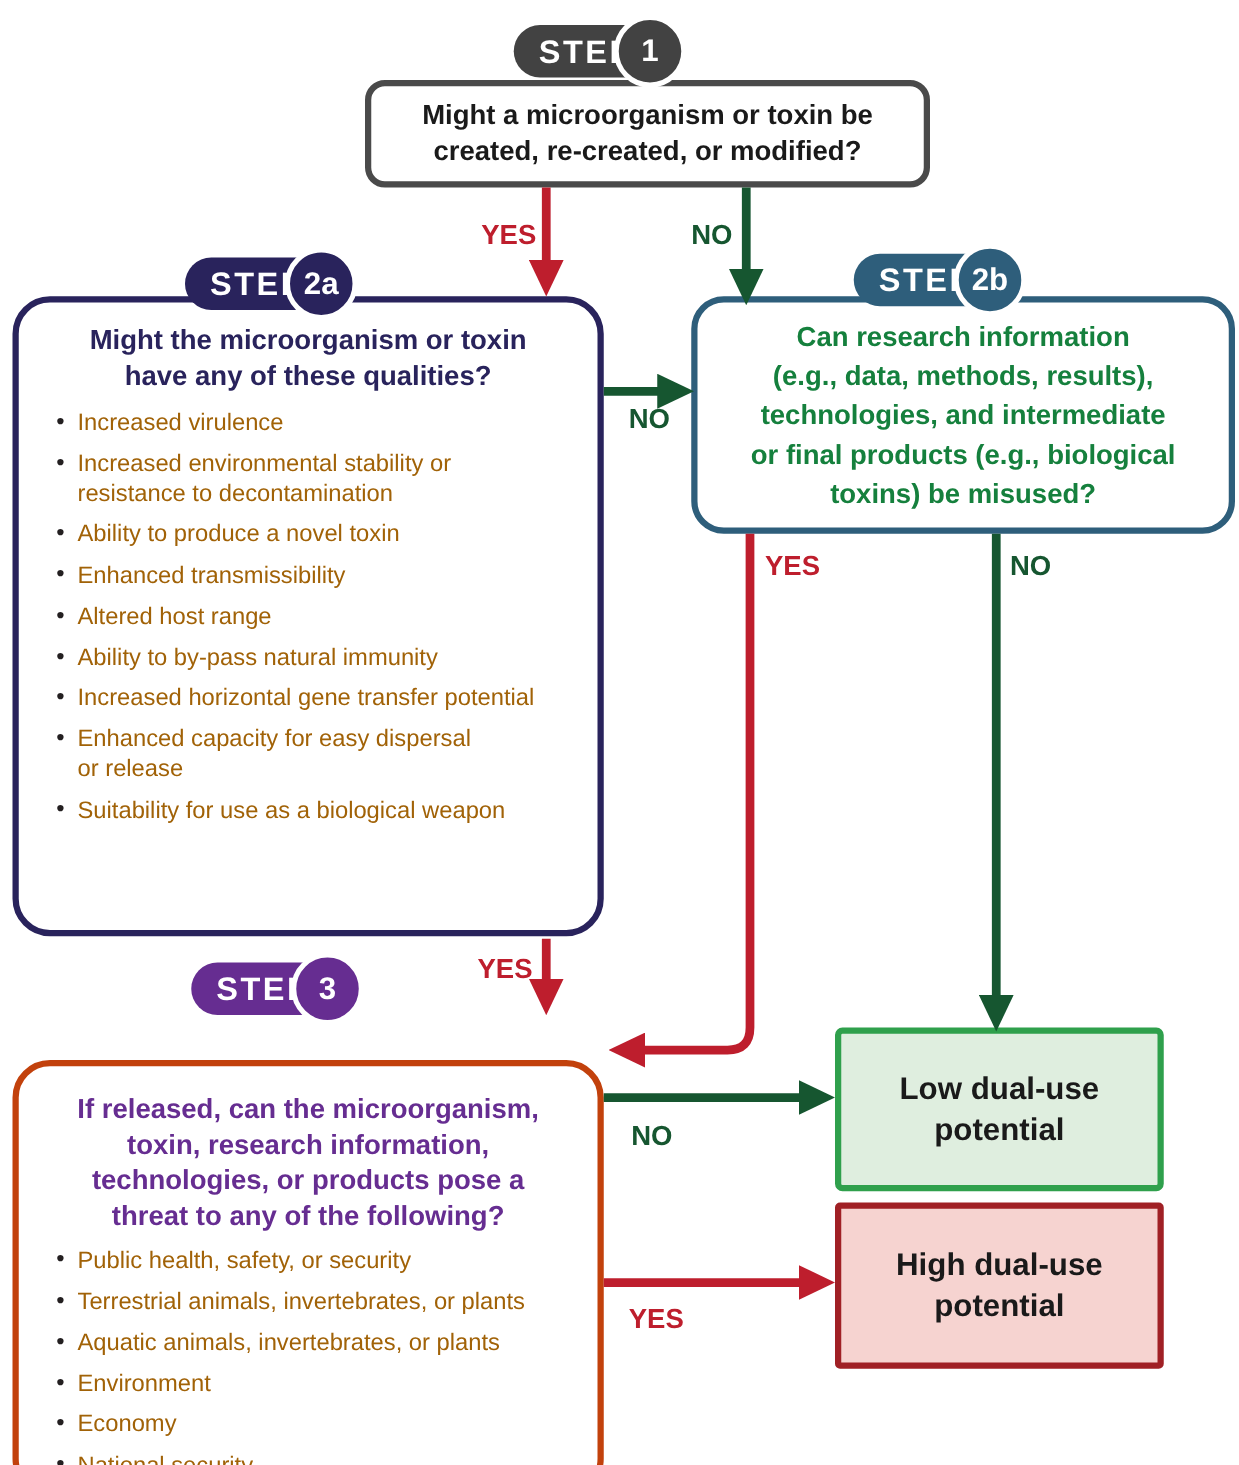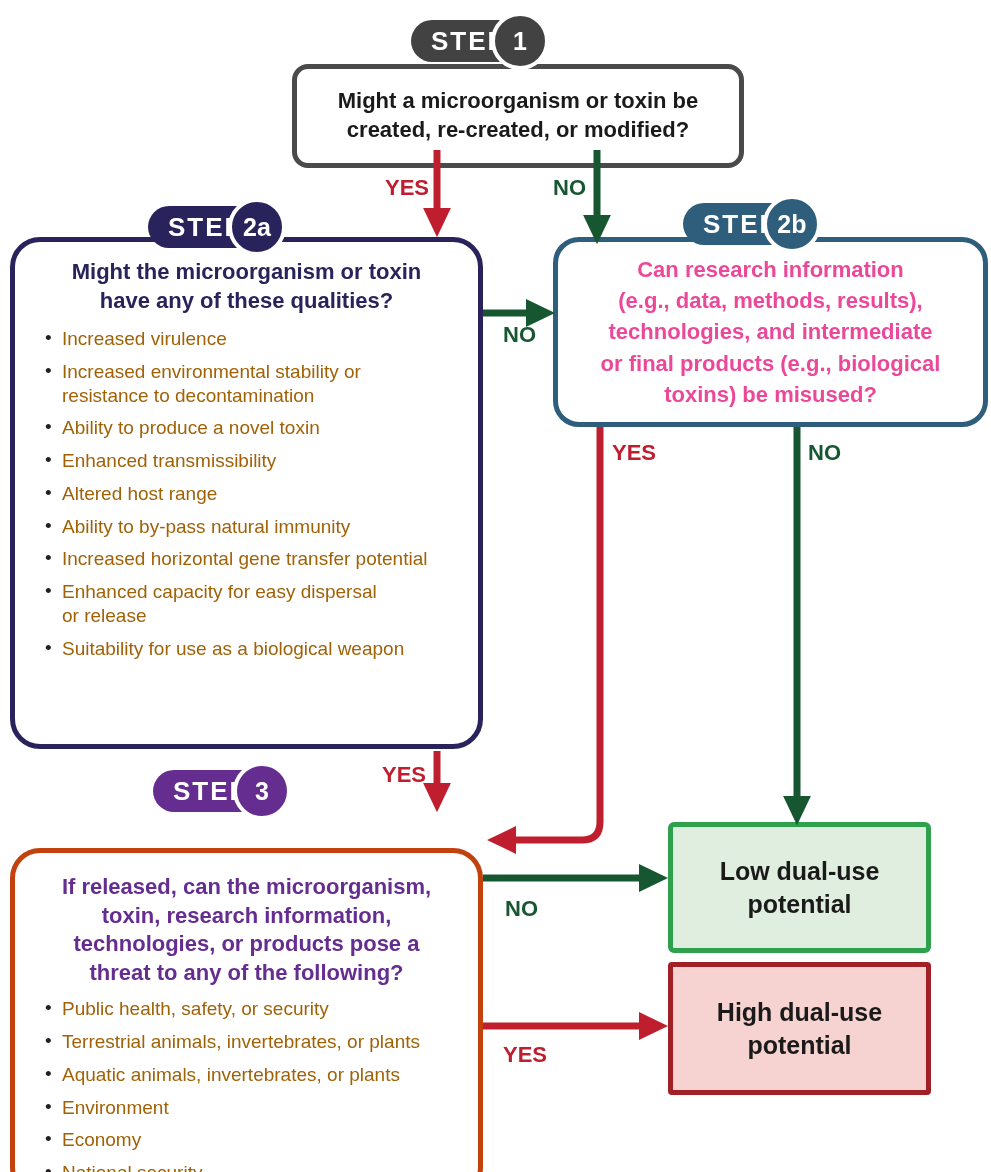--- a/index.html
+++ b/index.html
@@ -3,35 +3,35 @@
 <meta charset="utf-8">
 <style>
   html,body{margin:0;padding:0;background:#ffffff;}
   *{box-sizing:border-box;}
   .canvas{
     position:relative;width:991px;height:1172px;background:#ffffff;overflow:hidden;
     font-family:"Liberation Sans","DejaVu Sans",sans-serif;
   }
   
   .box{position:absolute;background:#ffffff;z-index:1;}
-  .box-step1{left:292px;top:64px;width:452px;height:104px;border:5px solid #4A4A4A;border-radius:16px;
+  .box-step1{left:292px;top:64px;width:452px;height:86px;border:5px solid #4A4A4A;border-radius:16px;
     display:flex;align-items:center;justify-content:center;}
   .box-step2a{left:10px;top:237px;width:473px;height:512px;border:5px solid #29235C;border-radius:30px;}
   .box-step2b{left:553px;top:237px;width:435px;height:190px;border:5px solid #2E5E7B;border-radius:26px;
     display:flex;align-items:center;justify-content:center;}
   .box-step3{left:10px;top:848px;width:473px;height:349px;border:5px solid #c2410c;border-radius:30px;}
   .box-low{left:668px;top:822px;width:263px;height:131px;border:5px solid #2FA04C;border-radius:6px;
     background:#DFEEDF;display:flex;align-items:center;justify-content:center;}
   .box-high{left:668px;top:962px;width:263px;height:133px;border:5px solid #A02025;border-radius:4px;
     background:#F6D3D0;display:flex;align-items:center;justify-content:center;}
   
   .q{white-space:pre-line;text-align:center;font-weight:bold;line-height:1.3;}
   .q-step1{font-size:22px;color:#1A1A1A;}
   .q-step2a{font-size:22px;color:#29235C;margin-top:16px;text-align:center;}
-  .q-step2b{font-size:22px;color:#ec4899;line-height:1.42;padding:0 4px;}
+  .q-step2b{font-size:22px;color:#15803d;line-height:1.42;padding:0 4px;}
   .q-step3{font-size:22px;color:#662D91;margin-top:20px;}
   .outcome-text{white-space:pre-line;text-align:center;font-weight:bold;font-size:25px;color:#1A1A1A;line-height:1.3;}
   .bullets{margin:12px 12px 0 30px;}
   .bullets-step3{margin-top:10px;}
   .li{position:relative;padding-left:17px;margin-bottom:9px;font-size:19px;line-height:1.25;
     color:#a16207;white-space:pre-line;}
   .li::before{content:"\2022";position:absolute;left:0;top:-1px;color:#231F20;}
   
   .badge{position:absolute;display:flex;align-items:center;height:66px;z-index:4;}
   .badge-pill{height:42px;border-radius:22px;padding:0 30px 0 20px;margin-right:-46px;

